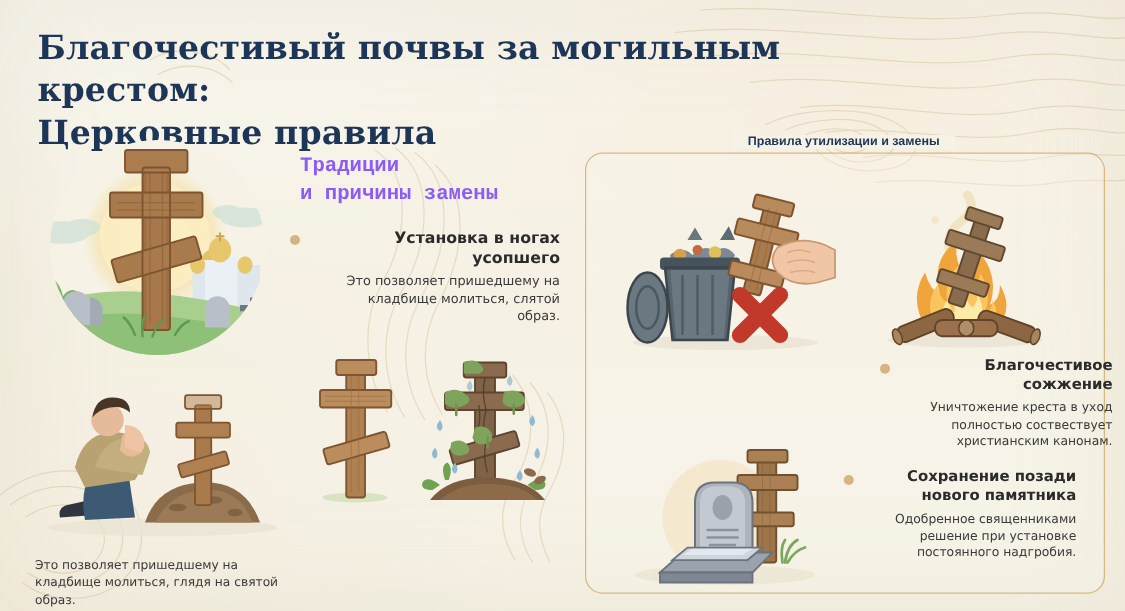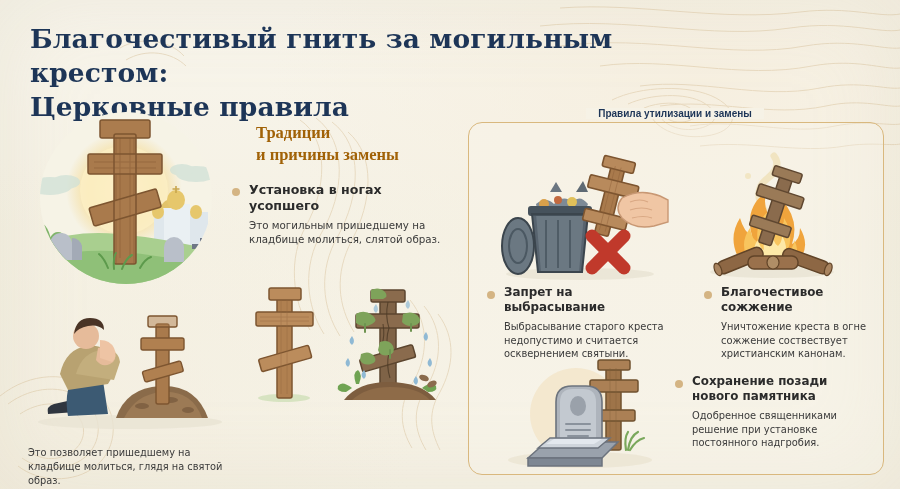--- a/index.html
+++ b/index.html
@@ -27,27 +27,27 @@
     position:absolute;left:30px;top:22px;width:600px;
     font-family:"DejaVu Serif","Liberation Serif",serif;
     font-weight:bold;font-size:26.5px;line-height:1.28;
     color:#1d3557;letter-spacing:.1px;
   }
   .title .l2{display:block;}
 
   
   .col-mid{position:absolute;left:232px;top:122px;width:222px;}
   .mid-head{
-    font-family:Liberation Serif, serif;
-    font-weight:bold;font-size:16.5px;line-height:1.35;color:#a16207;
-    margin:0 0 26px 24px;
+    font-family:Liberation Mono, monospace;
+    font-weight:bold;font-size:16.5px;line-height:1.35;color:#8b5cf6;
+    margin:0 0 26px 8px;
   }
   .mid-head .l2{display:block;}
 
-  .bullet-row{display:flex;gap:9px;align-items:flex-start;}
+  .bullet-row{display:flex;gap:19px;align-items:flex-start;text-align:right;}
   .dot{flex:0 0 auto;width:8px;height:8px;border-radius:50%;
        background:#d4b483;margin-top:6px;}
   .b-title{font-size:12.6px;font-weight:600;line-height:1.28;color:#2b2b2b;}
   .b-body{font-size:10.3px;line-height:1.35;color:#3a3a3a;margin-top:5px;}
 
   .mid-b1{position:absolute;left:232px;top:182px;width:216px;}
   .mid-b1 .b-body{margin-left:0;}
   .mid-b1 .txt{padding-left:0;}
 
   .mid-b2{position:absolute;left:232px;top:409px;width:222px;}
@@ -115,21 +115,21 @@
       <path d="M8 404 C32 386 64 384 84 400 C104 416 102 444 84 458 C66 472 38 470 22 458"></path>
       <path d="M20 414 C38 402 60 400 74 412 C88 424 86 442 72 452 C58 462 38 460 28 450"></path>
       <path d="M120 48 C140 36 170 40 184 56"></path>
       <path d="M126 60 C146 48 172 52 186 66"></path>
     </g>
   </svg>
 
   <div class="bg-vignette"></div>
 
   <div class="title">
-    <span>Благочестивый гнить за могильным крестом:</span>
+    <span>Благочестивый почвы за могильным крестом:</span>
     <span class="l2">Церковные правила</span>
   </div>
 
   <svg class="art-circle" viewBox="0 0 224 176">
     <defs>
       <clipPath id="circClip">
           <circle cx="112" cy="86" r="86"></circle>
         </clipPath>
       <radialGradient id="sunG" cx="50%" cy="50%" r="50%">
         <stop offset="0%" stop-color="#fdf3cf"></stop>
@@ -244,21 +244,21 @@
     <div class="mid-head">
       <span>Традиции</span>
       <span class="l2">и причины замены</span>
     </div>
   </div>
 
   <div class="mid-b1 bullet-row">
     <div class="dot"></div>
     <div class="txt">
       <div class="b-title">Установка в ногах усопшего</div>
-      <div class="b-body">Это могильным пришедшему на кладбище молиться, слятой образ.</div>
+      <div class="b-body">Это позволяет пришедшему на кладбище молиться, слятой образ.</div>
     </div>
   </div>
 
   <svg class="mid-art" viewBox="0 0 215 122">
 
     <g>
       <ellipse cx="44" cy="114" rx="26" ry="4" fill="#cfe0b8" opacity=".8"></ellipse>
       <rect x="37" y="12" width="15" height="102" rx="2" fill="#b08050" stroke="#7d5530" stroke-width="1.5"></rect>
       <rect x="29" y="4" width="32" height="12" rx="2" fill="#bb8c5c" stroke="#7d5530" stroke-width="1.5"></rect>
       <rect x="16" y="28" width="57" height="14" rx="2" fill="#bb8c5c" stroke="#7d5530" stroke-width="1.5"></rect>
@@ -448,33 +448,26 @@
     </g>
 
     <g>
       <path d="M34 98 l18 -16 l72 0 l-16 16 z" fill="#9aa2ac" stroke="#6c737d" stroke-width="1.5"></path>
       <path d="M34 98 l0 8 l74 0 l0 -8 z" fill="#7e8793" stroke="#6c737d" stroke-width="1.5"></path>
       <path d="M44 88 l12 -10 l60 0 l-12 10 z" fill="#cfd5dc" stroke="#6c737d" stroke-width="1.4"></path>
       <path d="M52 84 l8 -5 l48 0 l-8 5 z" fill="#e3e8ee"></path>
     </g>
   </svg>
 
-  <div class="p-b1 bullet-row">
-    <div class="dot"></div>
-    <div class="txt">
-      <div class="b-title">Запрет на выбрасывание</div>
-      <div class="b-body">Выбрасывание старого креста недопустимо и считается осквернением святыни.</div>
-    </div>
-  </div>
 
   <div class="p-b2 bullet-row">
     <div class="dot"></div>
     <div class="txt">
       <div class="b-title">Благочестивое сожжение</div>
-      <div class="b-body">Уничтожение креста в огне сожжение соствествует христианским канонам.</div>
+      <div class="b-body">Уничтожение креста в уход полностью соствествует христианским канонам.</div>
     </div>
   </div>
 
   <div class="p-b3 bullet-row">
     <div class="dot"></div>
     <div class="txt">
       <div class="b-title">Сохранение позади нового памятника</div>
       <div class="b-body">Одобренное священниками решение при установке постоянного надгробия.</div>
     </div>
   </div>

